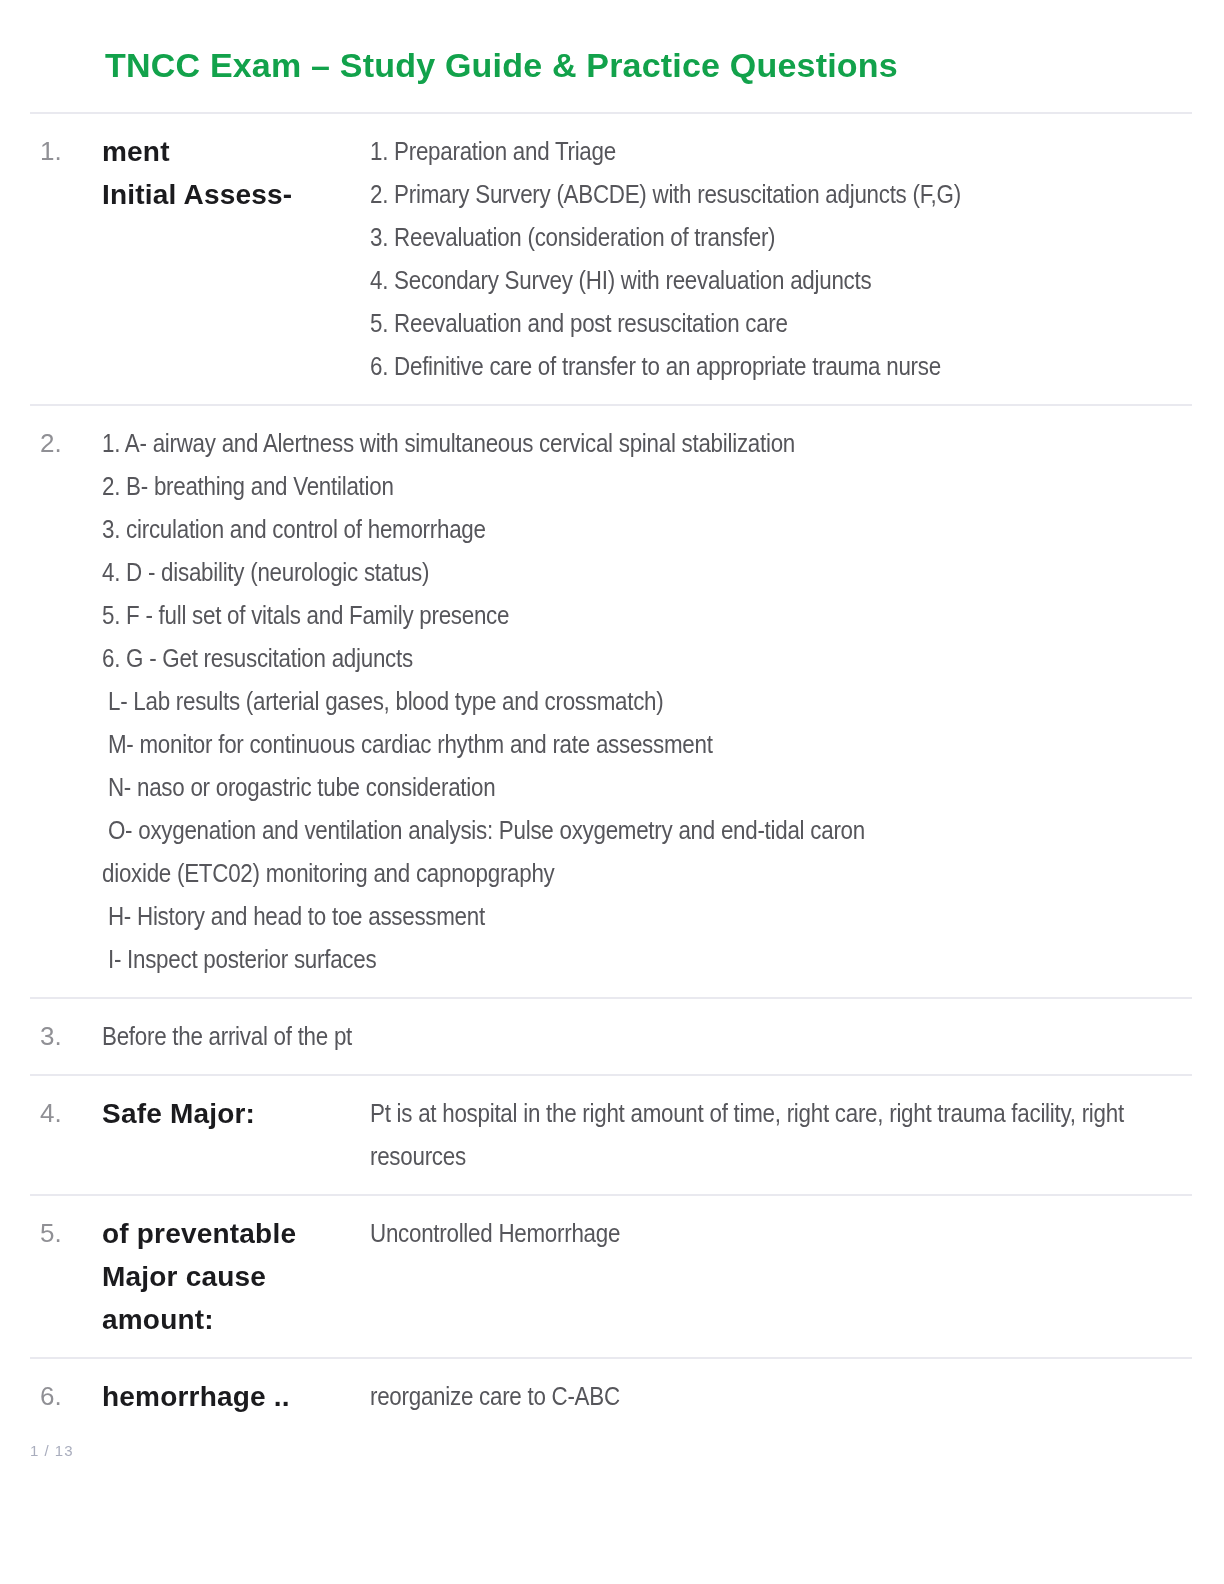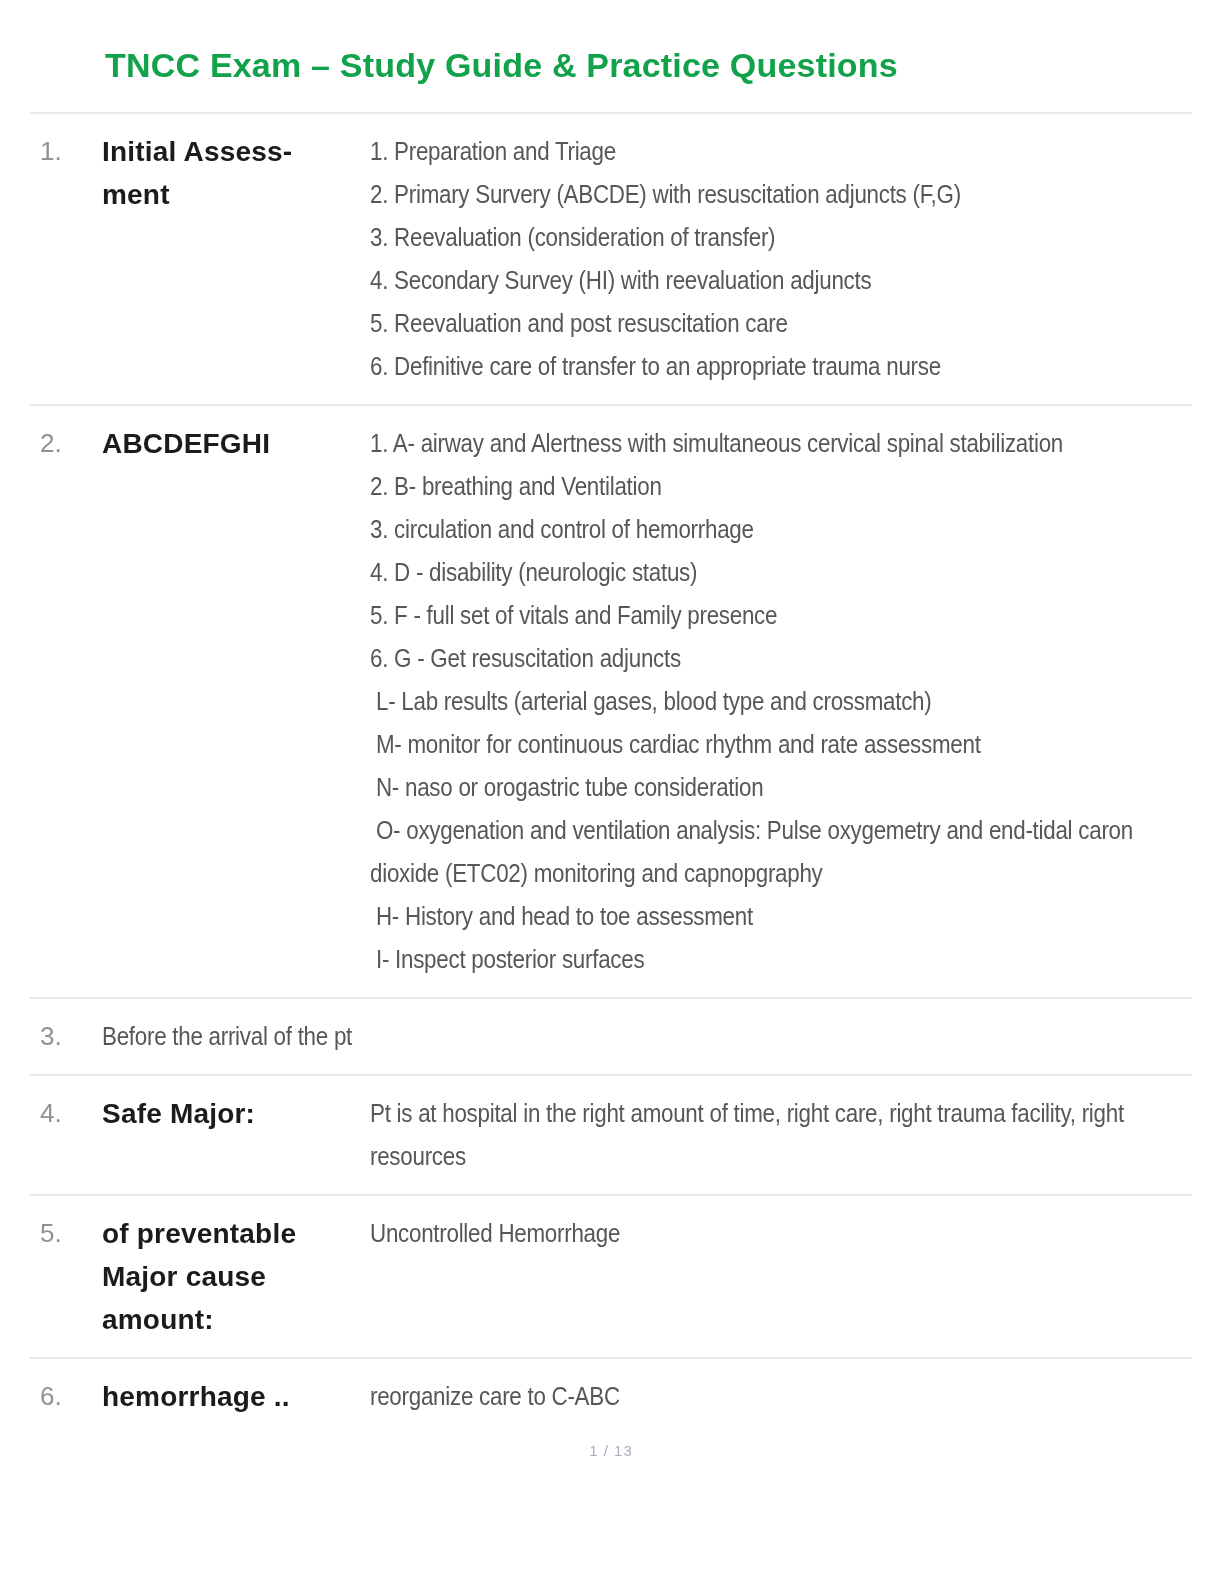--- a/index.html
+++ b/index.html
@@ -60,56 +60,53 @@
   .answer .line {
     color: #56565b;
     font-size: 26px;
     line-height: 43px;
     font-weight: 400;
     letter-spacing: -0.3px;
     white-space: pre;
   }
   .footer {
     margin-top: 8px;
-    text-align: center;
+    text-align: left;
     color: #a9adbd;
     font-size: 15px;
     letter-spacing: 1px;
   }
 </style>
 </head>
 <body>
 
 <div class="page">
 
   <h1 class="title">TNCC Exam – Study Guide &amp; Practice Questions</h1>
   <div class="rule"></div>
 
   <section class="qa-row">
     <div class="num">1.</div>
     <div class="question">
+        <div class="line">ment</div>
         <div class="line">Initial Assess-</div>
-        <div class="line">ment</div>
       </div>
     <div class="answer">
         <div class="line">1. Preparation and Triage</div>
         <div class="line">2. Primary Survery (ABCDE) with resuscitation adjuncts (F,G)</div>
         <div class="line">3. Reevaluation (consideration of transfer)</div>
         <div class="line">4. Secondary Survey (HI) with reevaluation adjuncts</div>
         <div class="line">5. Reevaluation and post resuscitation care</div>
         <div class="line">6. Definitive care of transfer to an appropriate trauma nurse</div>
       </div>
   </section>
   <div class="rule"></div>
 
   <section class="qa-row">
     <div class="num">2.</div>
-    <div class="question">
-        <div class="line">ABCDEFGHI</div>
-      </div>
     <div class="answer">
         <div class="line">1. A- airway and Alertness with simultaneous cervical spinal stabilization</div>
         <div class="line">2. B- breathing and Ventilation</div>
         <div class="line">3. circulation and control of hemorrhage</div>
         <div class="line">4. D - disability (neurologic status)</div>
         <div class="line">5. F - full set of vitals and Family presence</div>
         <div class="line">6. G - Get resuscitation adjuncts</div>
         <div class="line"> L- Lab results (arterial gases, blood type and crossmatch)</div>
         <div class="line"> M- monitor for continuous cardiac rhythm and rate assessment</div>
         <div class="line"> N- naso or orogastric tube consideration</div>

